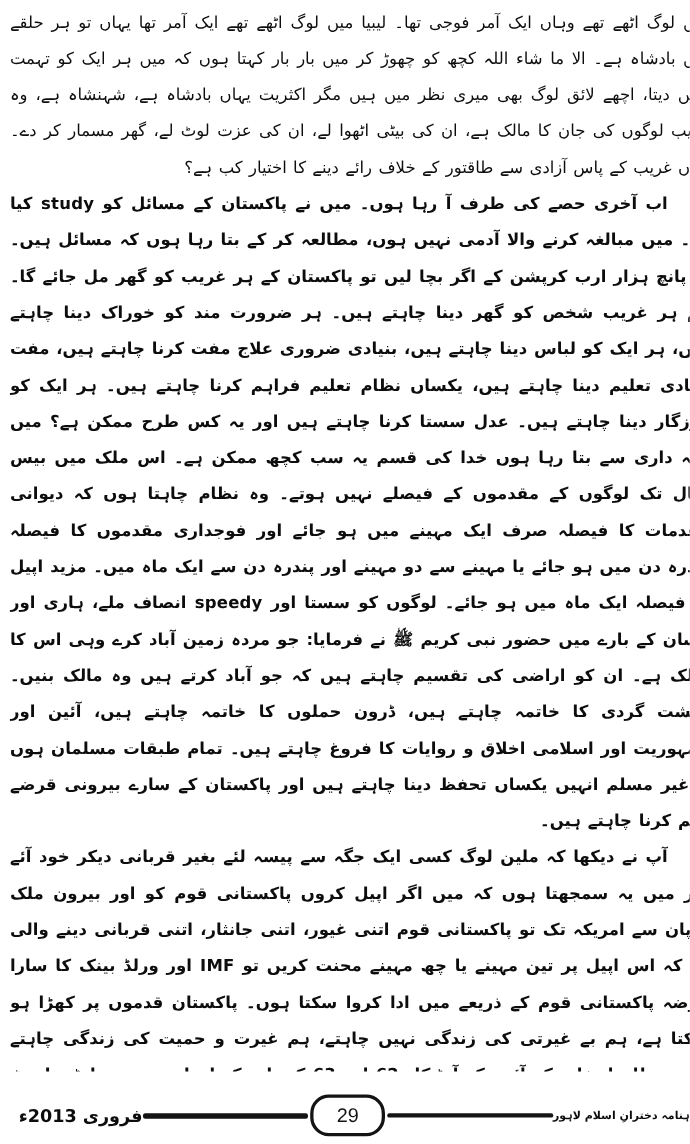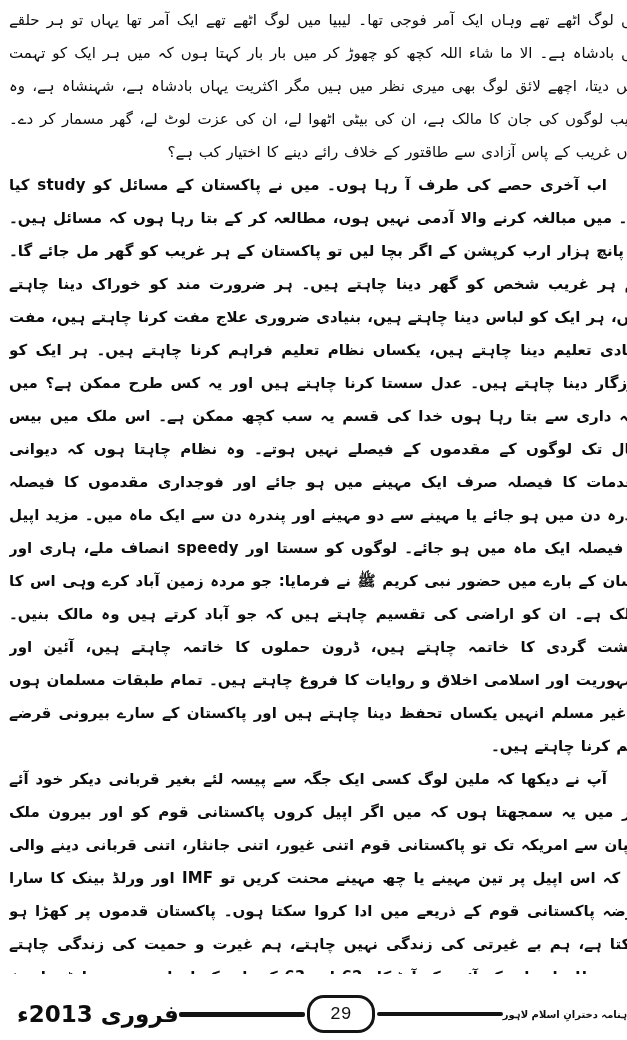--- a/index.html
+++ b/index.html
@@ -47,21 +47,21 @@
     left: 9px;
     right: 9px;
     bottom: 6px;
     height: 40px;
     display: flex;
     align-items: center;
   }
   .footer-date {
     direction: rtl;
     font-weight: bold;
-    font-size: 23px;
+    font-size: 16px;
     white-space: nowrap;
     padding-left: 8px;
   }
   .footer-rule {
     height: 4px;
     background: #141414;
     flex: 1 1 auto;
     border-radius: 2px;
   }
   .footer-rule.thick {
@@ -75,21 +75,21 @@
     background: #ffffff;
     display: flex;
     align-items: center;
     justify-content: center;
     margin: 0 2px;
     flex: 0 0 auto;
   }
   .page-pill span {
     font-size: 18px;
     color: #141414;
-    font-family: Liberation Mono, monospace;
+    font-family: Liberation Sans, sans-serif;
   }
   .footer-name {
     direction: rtl;
     font-size: 10px;
     white-space: nowrap;
     padding-right: 8px;
     font-weight: bold;
     text-align: center;
   }
 </style>

